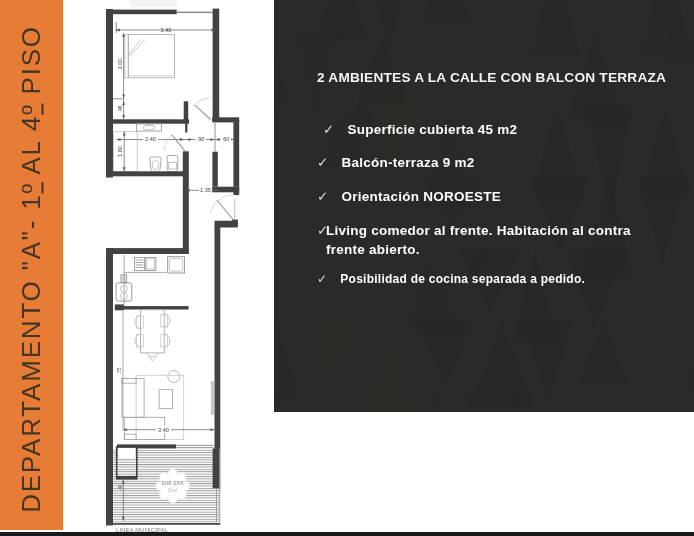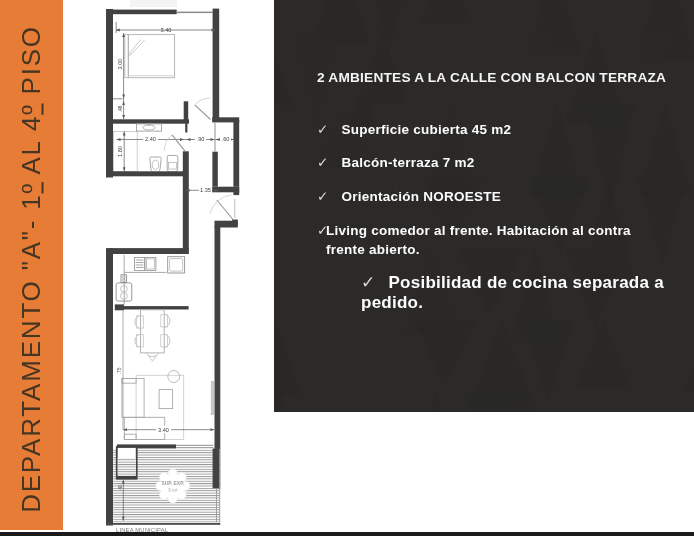--- a/index.html
+++ b/index.html
@@ -87,32 +87,32 @@
 <polygon points="133,465 192,465 162,392" fill="#242423" opacity="0.25"></polygon>
 <polygon points="187,392 247,392 217,461" fill="#282624" opacity="0.25"></polygon>
 <polygon points="241,474 300,474 270,392" fill="#323029" opacity="0.25"></polygon>
 <polygon points="295,392 338,392 316,482" fill="#2d2b29" opacity="0.25"></polygon>
 <polygon points="349,483 403,483 376,392" fill="#2b2a27" opacity="0.25"></polygon>
 <polygon points="403,392 452,392 427,482" fill="#2d2b29" opacity="0.25"></polygon>
 </svg>
 
   <div class="abs" style="left:43px;top:69.8px;width:370px;font-size:13.7px;font-weight:700;color:#f4f4f4;letter-spacing:0.2px;">2 AMBIENTES A LA CALLE CON BALCON TERRAZA</div>
 
-  <div class="abs" style="left:43px;top:121.3px;font-size:13.5px;font-weight:700;color:#fdfdfd;letter-spacing:0.25px;"><span style="color:#d8d8d8;font-weight:400;">✓</span><span style="margin-left:13px;">Superficie cubierta 45 m2</span></div>
-
-  <div class="abs" style="left:43px;top:153.5px;font-size:13.5px;font-weight:700;color:#fdfdfd;letter-spacing:0.25px;"><span style="color:#d8d8d8;font-weight:400;">✓</span><span style="margin-left:13px;">Balcón-terraza 7 m2</span></div>
+  <div class="abs" style="left:49px;top:121.3px;font-size:13.5px;font-weight:700;color:#fdfdfd;letter-spacing:0.25px;"><span style="color:#d8d8d8;font-weight:400;">✓</span><span style="margin-left:13px;">Superficie cubierta 45 m2</span></div>
+
+  <div class="abs" style="left:43px;top:153.5px;font-size:13.5px;font-weight:700;color:#fdfdfd;letter-spacing:0.25px;"><span style="color:#d8d8d8;font-weight:400;">✓</span><span style="margin-left:13px;">Balcón-terraza 9 m2</span></div>
 
   <div class="abs" style="left:43px;top:188.1px;font-size:13.5px;font-weight:700;color:#fdfdfd;letter-spacing:0.25px;text-align:center;"><span style="color:#d8d8d8;font-weight:400;">✓</span><span style="margin-left:13px;">Orientación NOROESTE</span></div>
 
   <div class="abs" style="left:43px;top:221px;width:350px;font-size:13.5px;font-weight:700;color:#fdfdfd;letter-spacing:0.25px;line-height:19px;">
       <span style="color:#d8d8d8;font-weight:400;position:absolute;left:0;">✓</span>
       <span style="display:block;margin-left:9px;">Living comedor al frente. Habitación al contra<br>frente abierto.</span>
     </div>
 
-  <div class="abs" style="left:43px;top:271.7px;font-size:17px;font-weight:700;color:#fdfdfd;letter-spacing:0.25px;margin-left:44px;"><span style="color:#d8d8d8;font-weight:400;">✓</span><span style="margin-left:13px;">Posibilidad de cocina separada a pedido.</span></div>
+  <div class="abs" style="left:43px;top:271.7px;font-size:12px;font-weight:700;color:#fdfdfd;letter-spacing:0.25px;"><span style="color:#d8d8d8;font-weight:400;">✓</span><span style="margin-left:13px;">Posibilidad de cocina separada a pedido.</span></div>
 </div>
 
 <svg class="abs" style="left:0;top:0;will-change:transform;" width="694" height="536" viewBox="0 0 694 536">
 <defs>
   <pattern id="deck" width="4" height="2.38" patternUnits="userSpaceOnUse">
     <rect width="4" height="2.38" fill="#ffffff"></rect>
     <rect y="0" width="4" height="0.95" fill="#999999"></rect>
   </pattern>
 </defs>
 

